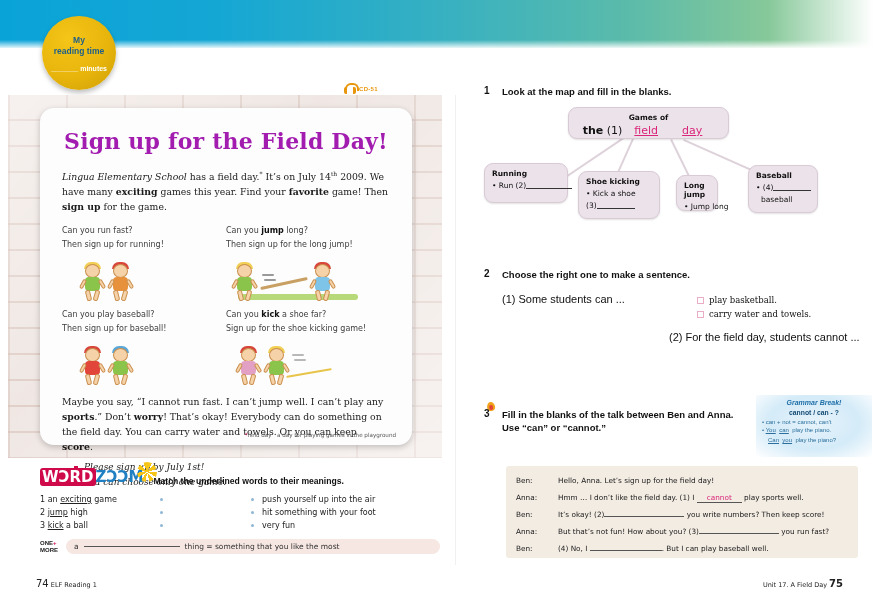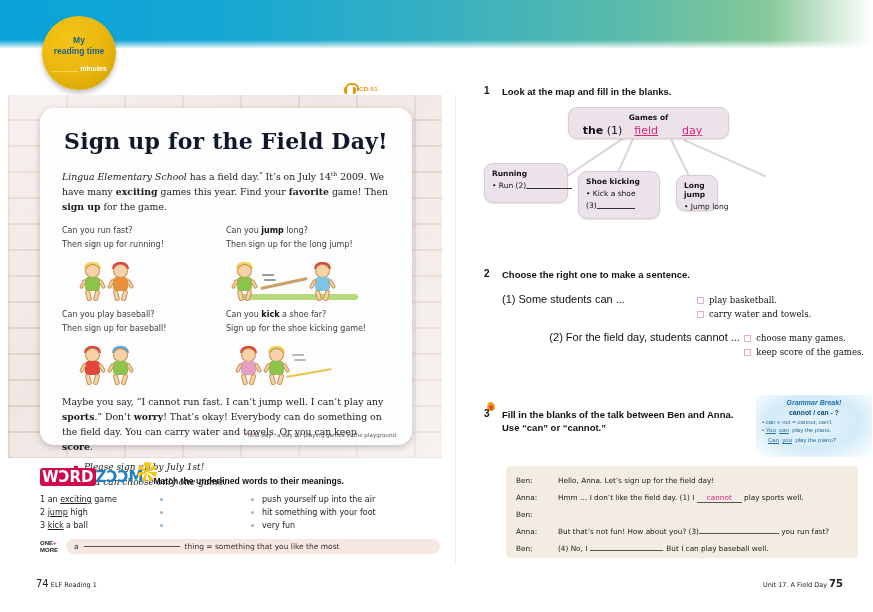--- a/index.html
+++ b/index.html
@@ -59,21 +59,21 @@
     content:""; position:absolute; inset:0;
     background:linear-gradient(135deg, rgba(255,255,255,.45), rgba(255,255,255,.05) 40%, rgba(255,255,255,.5));
   }
   .reading-card{
     position:absolute; left:40px; top:108px; width:372px; height:337px;
     background:#fdfdfd; border-radius:14px;
     box-shadow:0 2px 6px rgba(0,0,0,.22);
     padding:14px 22px 0 22px;
   }
   .card-title{
-    text-align:center; color:#0f172a; font-family:"DejaVu Serif", serif;
+    text-align:center; color:#a21caf; font-family:"DejaVu Serif", serif;
     font-weight:bold; font-size:22px; letter-spacing:.2px; margin:6px 0 12px 0;
   }
   .card-p{
     font-family:"DejaVu Serif", serif; font-size:9.3px; line-height:15px; color:#1a1a1a;
   }
   .card-p i{ font-style:italic; }
   .card-p b{ font-weight:bold; }
   .sup{ font-size:6px; vertical-align:super; }
 
   .panel{ margin-top:10px; display:flex; }
@@ -441,44 +441,45 @@
         <div class="t">Shoe kicking</div>
         <div class="li">• Kick a shoe</div>
         <div class="li"><span>(3)</span><span class="blk-s"></span></div>
       </div>
 
       <div class="mbox m3">
         <div class="t">Long jump</div>
         <div class="li">• Jump long</div>
       </div>
 
+      <div class="mbox m4">
+        <div class="t">Baseball</div>
+        <div class="li"><span>• (4)</span><span class="blk-s"></span></div>
+        <div class="li" style="margin-left:5px;">baseball</div>
+      </div>
     </div>
   </div>
 
   <div class="ex" style="left:6px; top:268px; width:380px;">
     <div class="ex-num">2</div>
     <div class="ex-title">Choose the right one to make a sentence.</div>
 
     <div style="position:relative; margin-left:18px; margin-top:12px;">
       <div style="display:flex;">
         <div class="q" style="width:195px;">(1) Some students can ...</div>
         <div>
           <div class="opt"><span class="chk"></span><span>play basketball.</span></div>
           <div class="opt"><span class="chk"></span><span>carry water and towels.</span></div>
         </div>
       </div>
     </div>
 
     <div style="position:relative; margin-left:18px; margin-top:10px;">
       <div style="display:flex;justify-content:flex-end;">
         <div class="q" style="width:195px;">(2) For the field day, students cannot ...</div>
-        <div>
-          <div class="opt"><span class="chk"></span><span>choose many games.</span></div>
-          <div class="opt"><span class="chk"></span><span>keep score of the games.</span></div>
-        </div>
       </div>
     </div>
   </div>
 
   <div class="ex" style="left:6px; top:408px; width:388px;">
     <div class="flame"></div>
     <div class="ex-num">3</div>
     <div class="ex-title">Fill in the blanks of the talk between Ben and Anna.</div>
     <div class="ex-title">Use “can” or “cannot.”</div>
 
@@ -498,20 +499,21 @@
       <div class="drow">
         <div class="dname">Ben:</div>
         <div class="dtext">Hello, Anna. Let’s sign up for the field day!</div>
       </div>
       <div class="drow">
         <div class="dname">Anna:</div>
         <div class="dtext"><span>Hmm … I don’t like the field day. (1) I</span>&nbsp;<span class="ansred">cannot</span>&nbsp;<span>play sports well.</span></div>
       </div>
       <div class="drow">
         <div class="dname">Ben:</div>
+        <div class="dtext"><span>It’s okay! (2)</span><span class="bl-lg"></span>&nbsp;<span>you write numbers? Then keep score!</span></div>
       </div>
       <div class="drow">
         <div class="dname">Anna:</div>
         <div class="dtext"><span>But that’s not fun! How about you? (3)</span><span class="bl-lg"></span>&nbsp;<span>you run fast?</span></div>
       </div>
       <div class="drow">
         <div class="dname">Ben:</div>
         <div class="dtext"><span>(4) No, I</span>&nbsp;<span class="bl-md"></span><span>. But I can play baseball well.</span></div>
       </div>
     </div>

